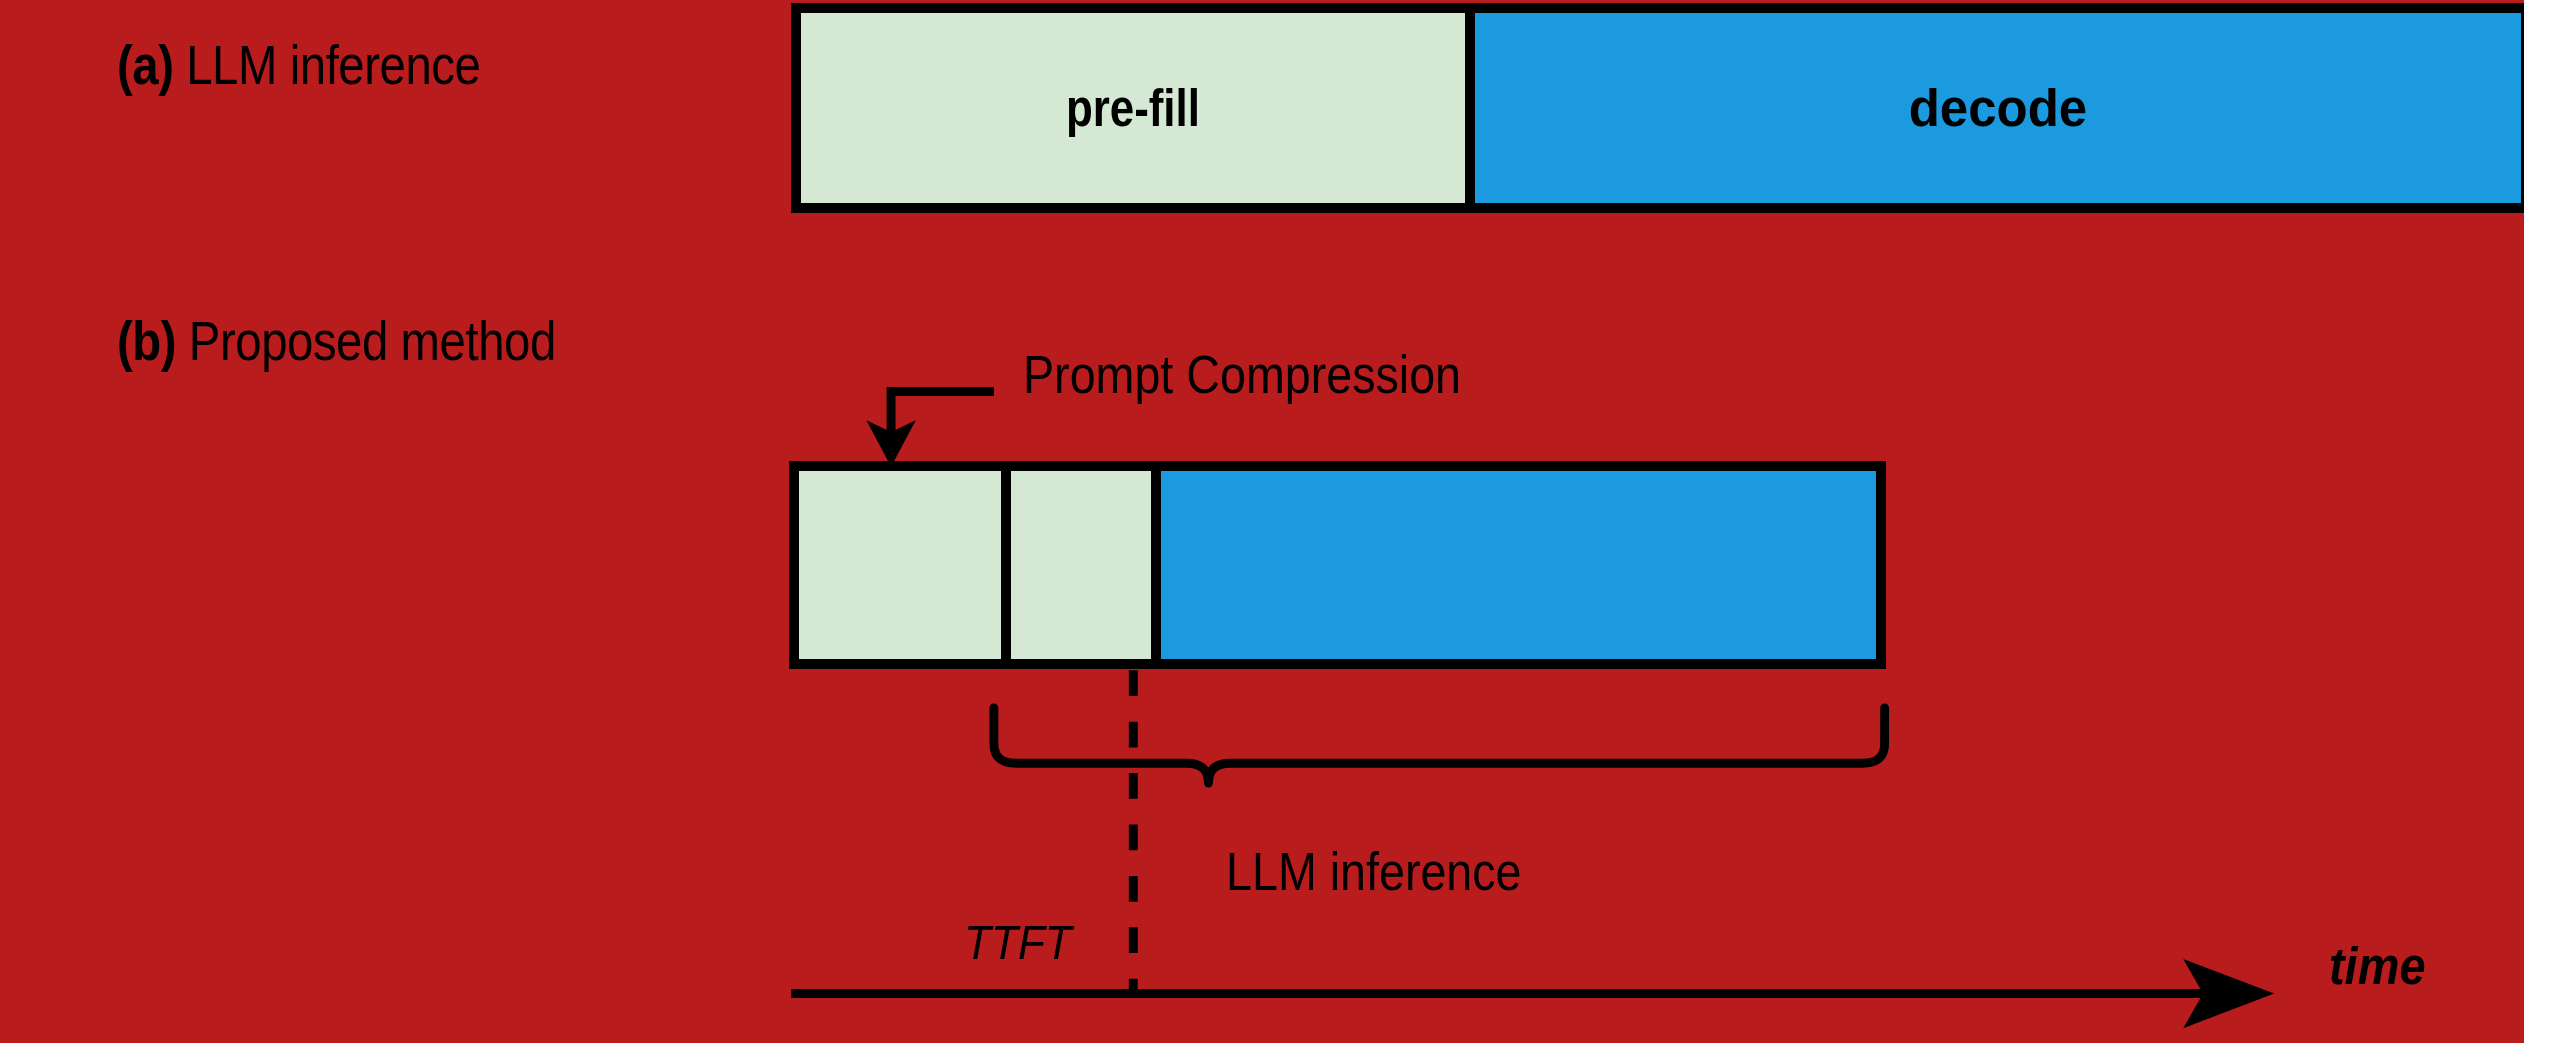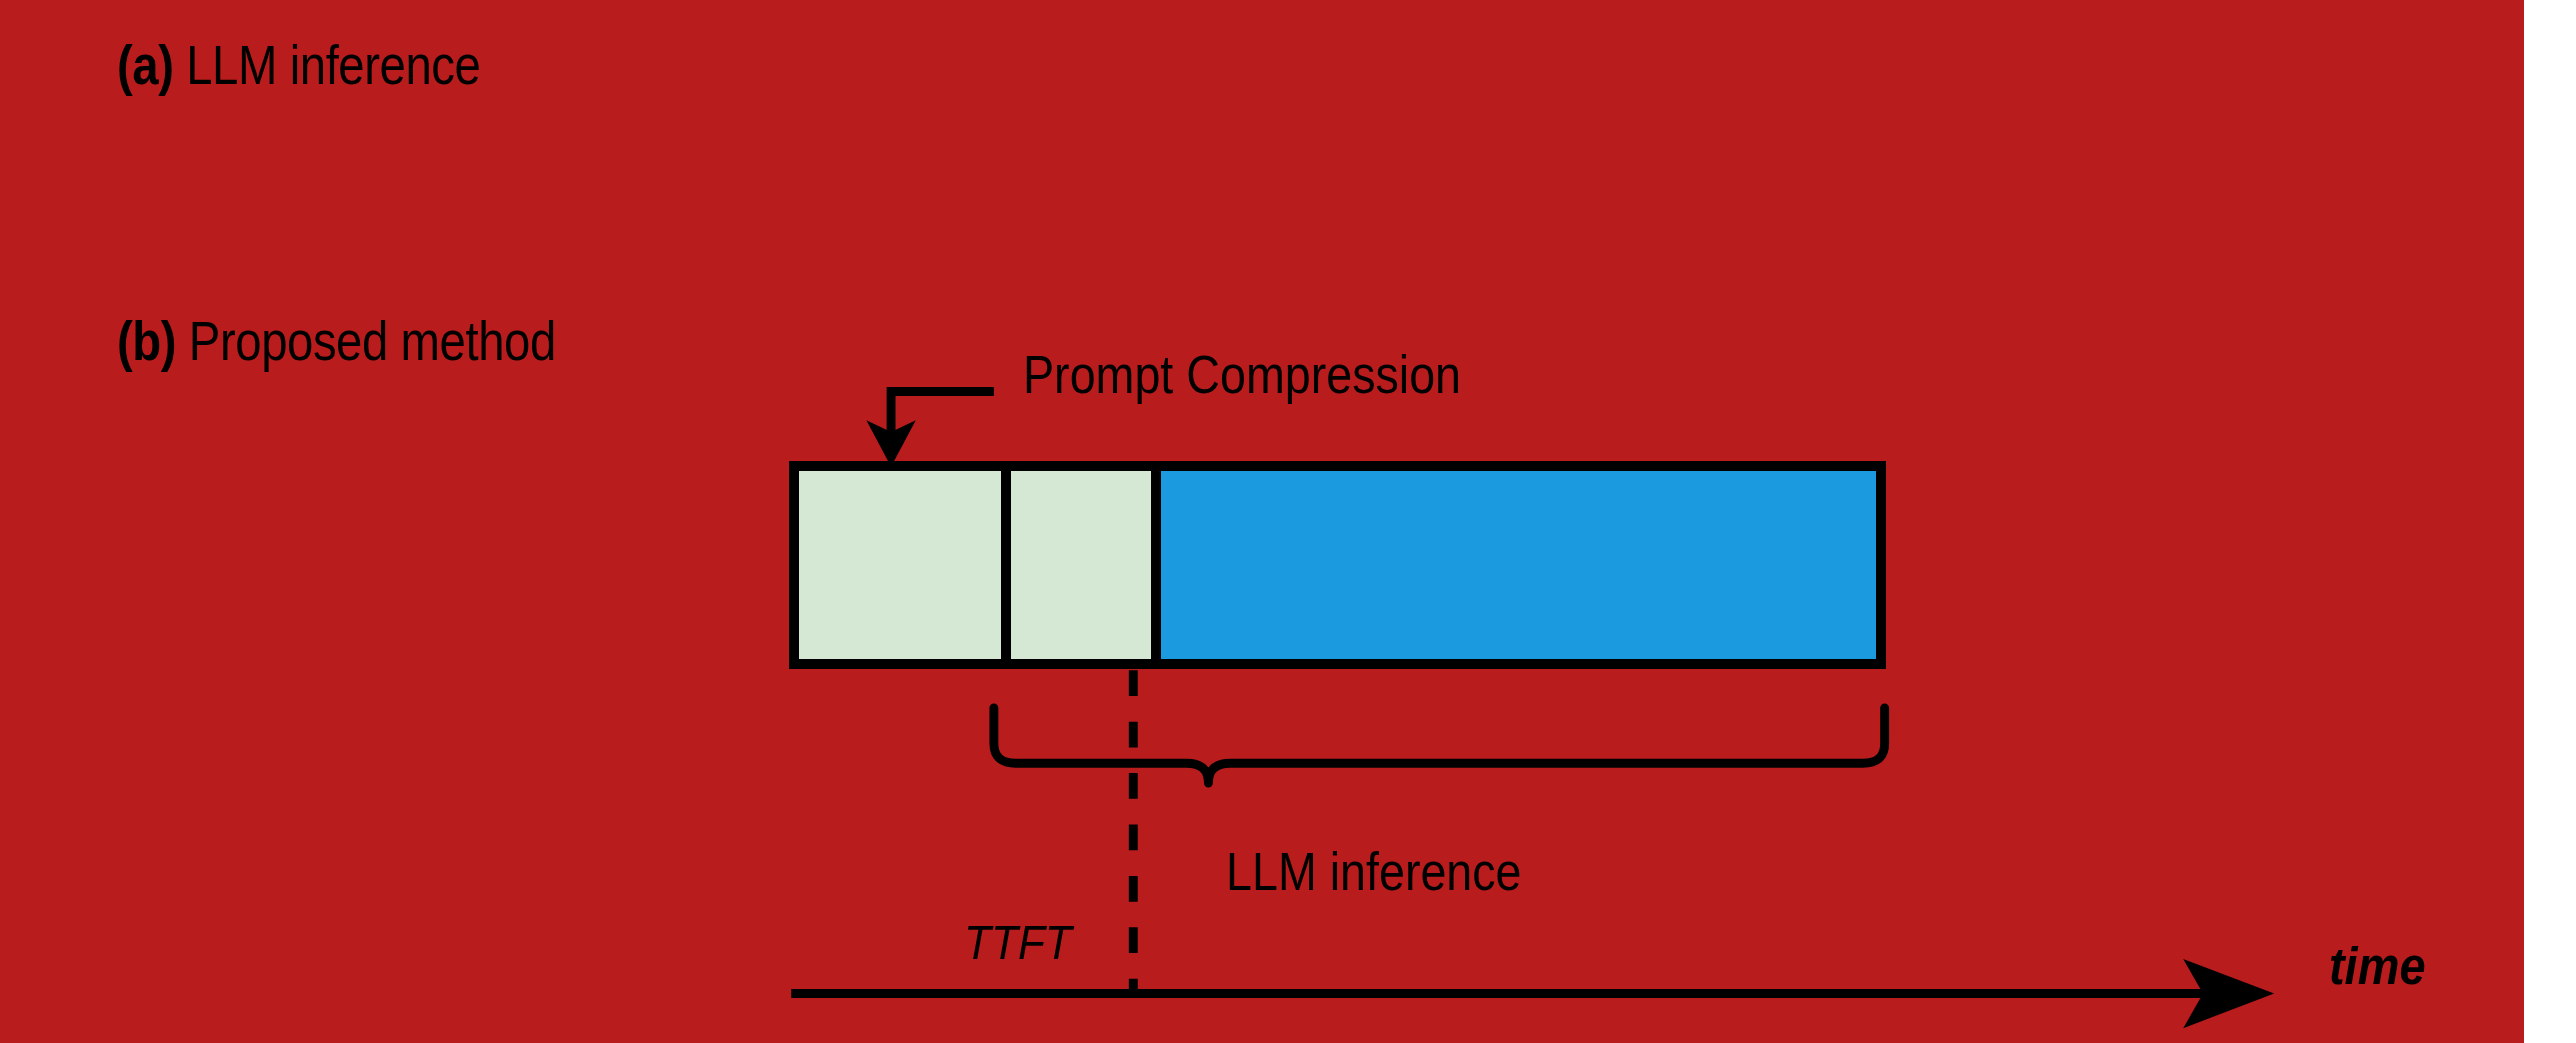--- a/index.html
+++ b/index.html
@@ -138,20 +138,28 @@
 </style>
 </head>
 <body>
 
 <div id="figure-root">
 
   <div class="row-label" id="label-a">
     <span class="tag">(a)</span><span class="txt"> LLM inference</span>
   </div>
 
+  <div class="bar" id="bar-a">
+    <div class="seg green seg-prefill">
+      <span class="seg-text condensed">pre-fill</span>
+    </div>
+    <div class="seg blue seg-decode divider-left">
+      <span class="seg-text">decode</span>
+    </div>
+  </div>
 
   <div class="row-label" id="label-b">
     <span class="tag">(b)</span><span class="txt"> Proposed method</span>
   </div>
 
   <div class="bar" id="bar-b">
     <div class="seg green seg-c1">
       <span class="seg-text condensed"></span>
     </div>
     <div class="seg green seg-c2 divider-left">

